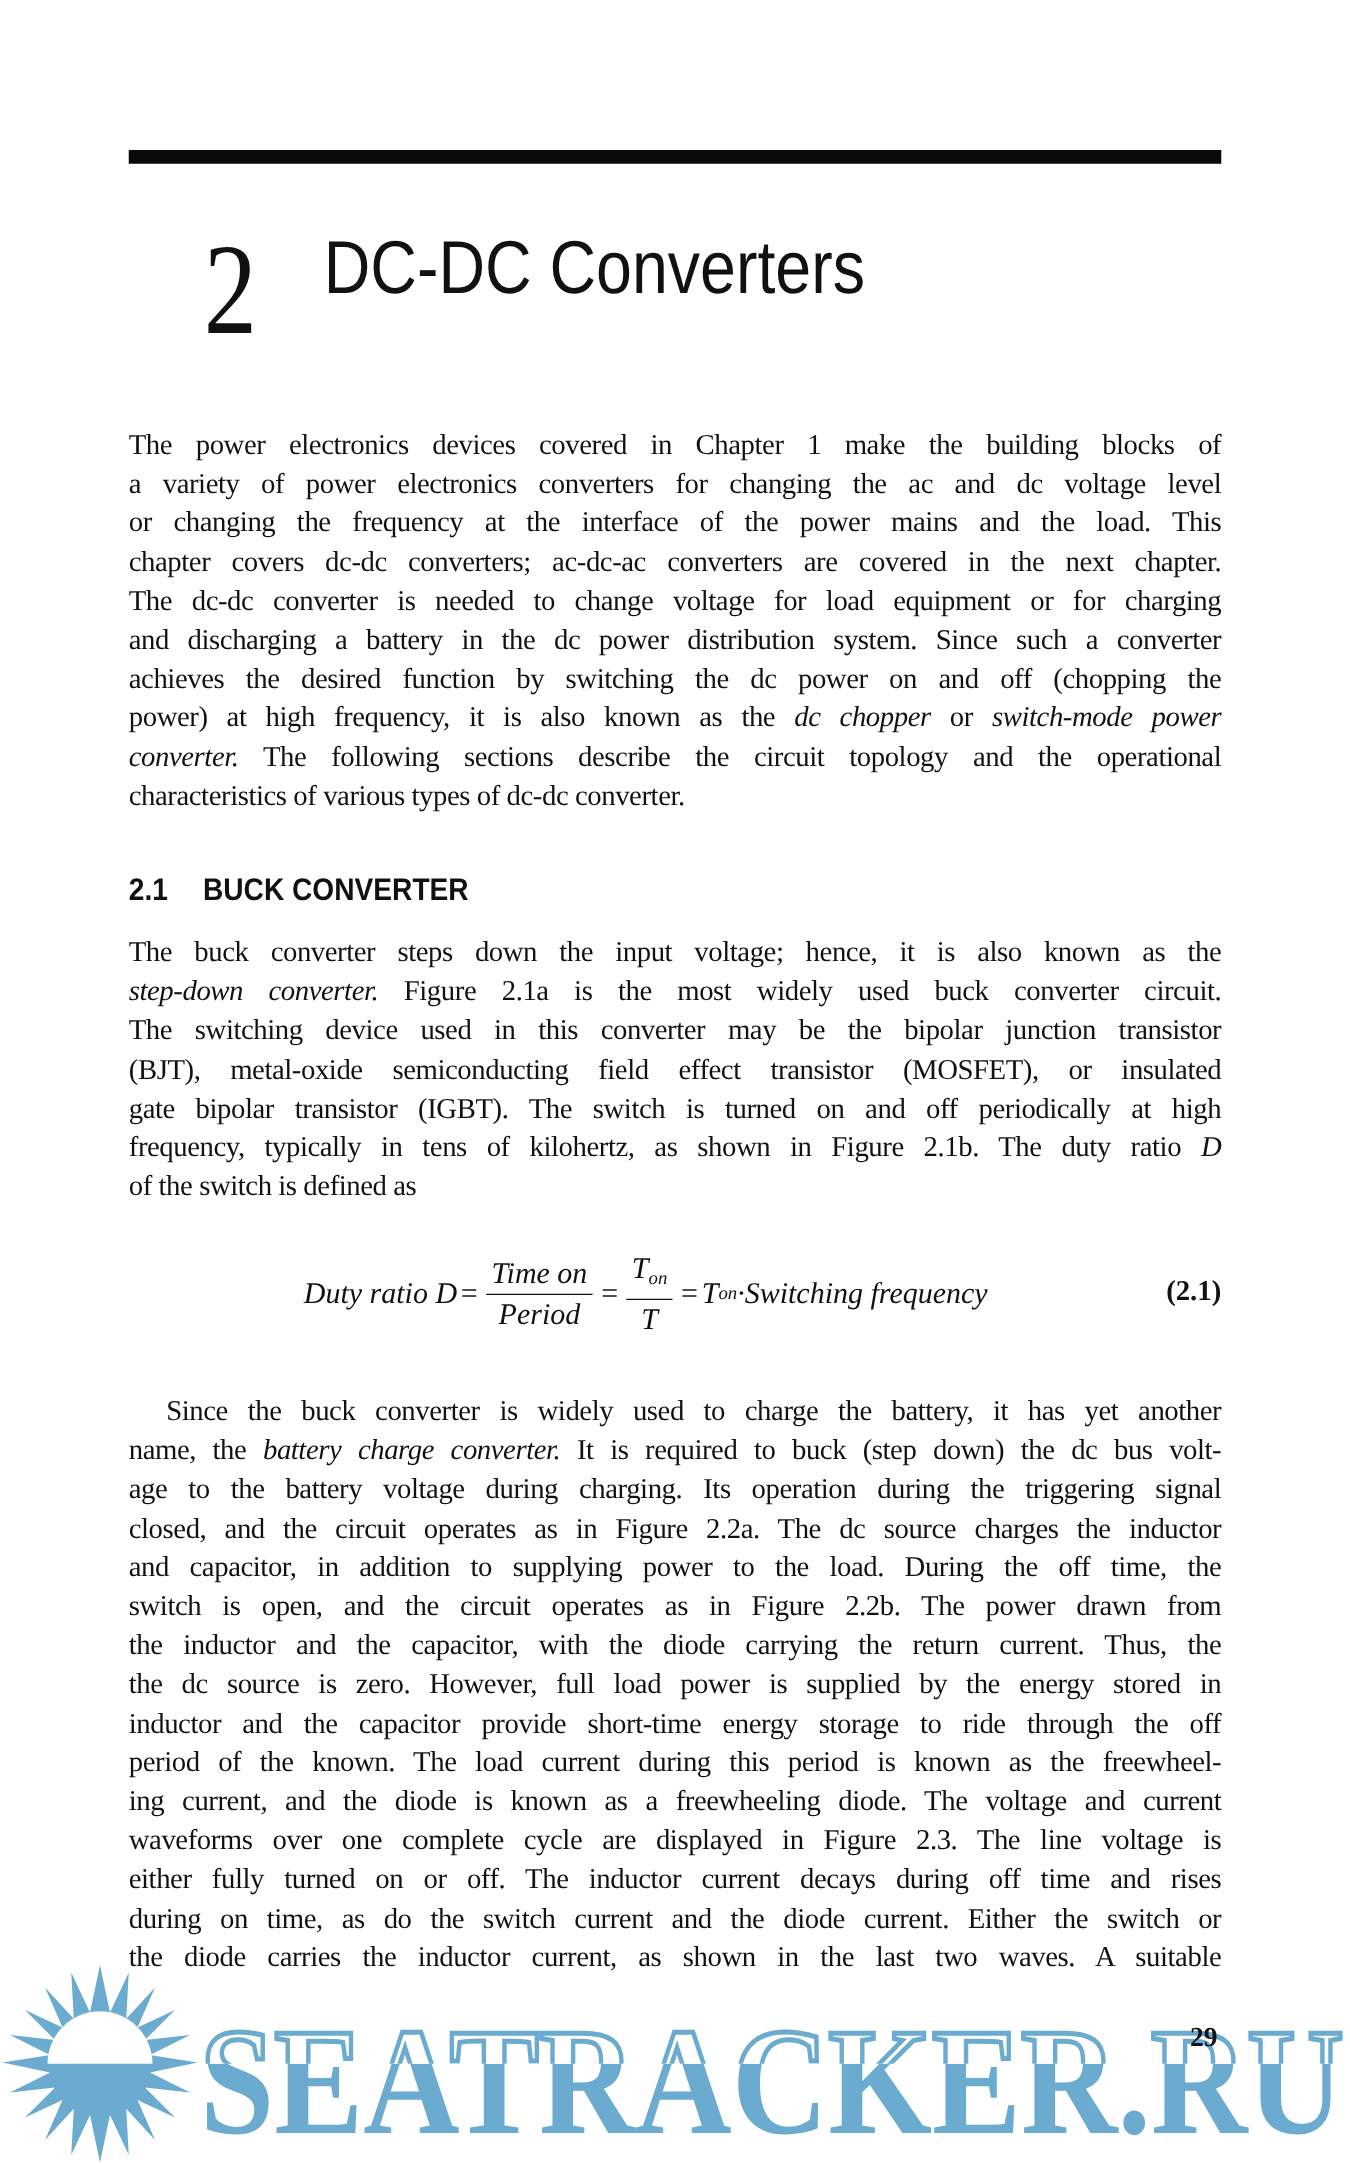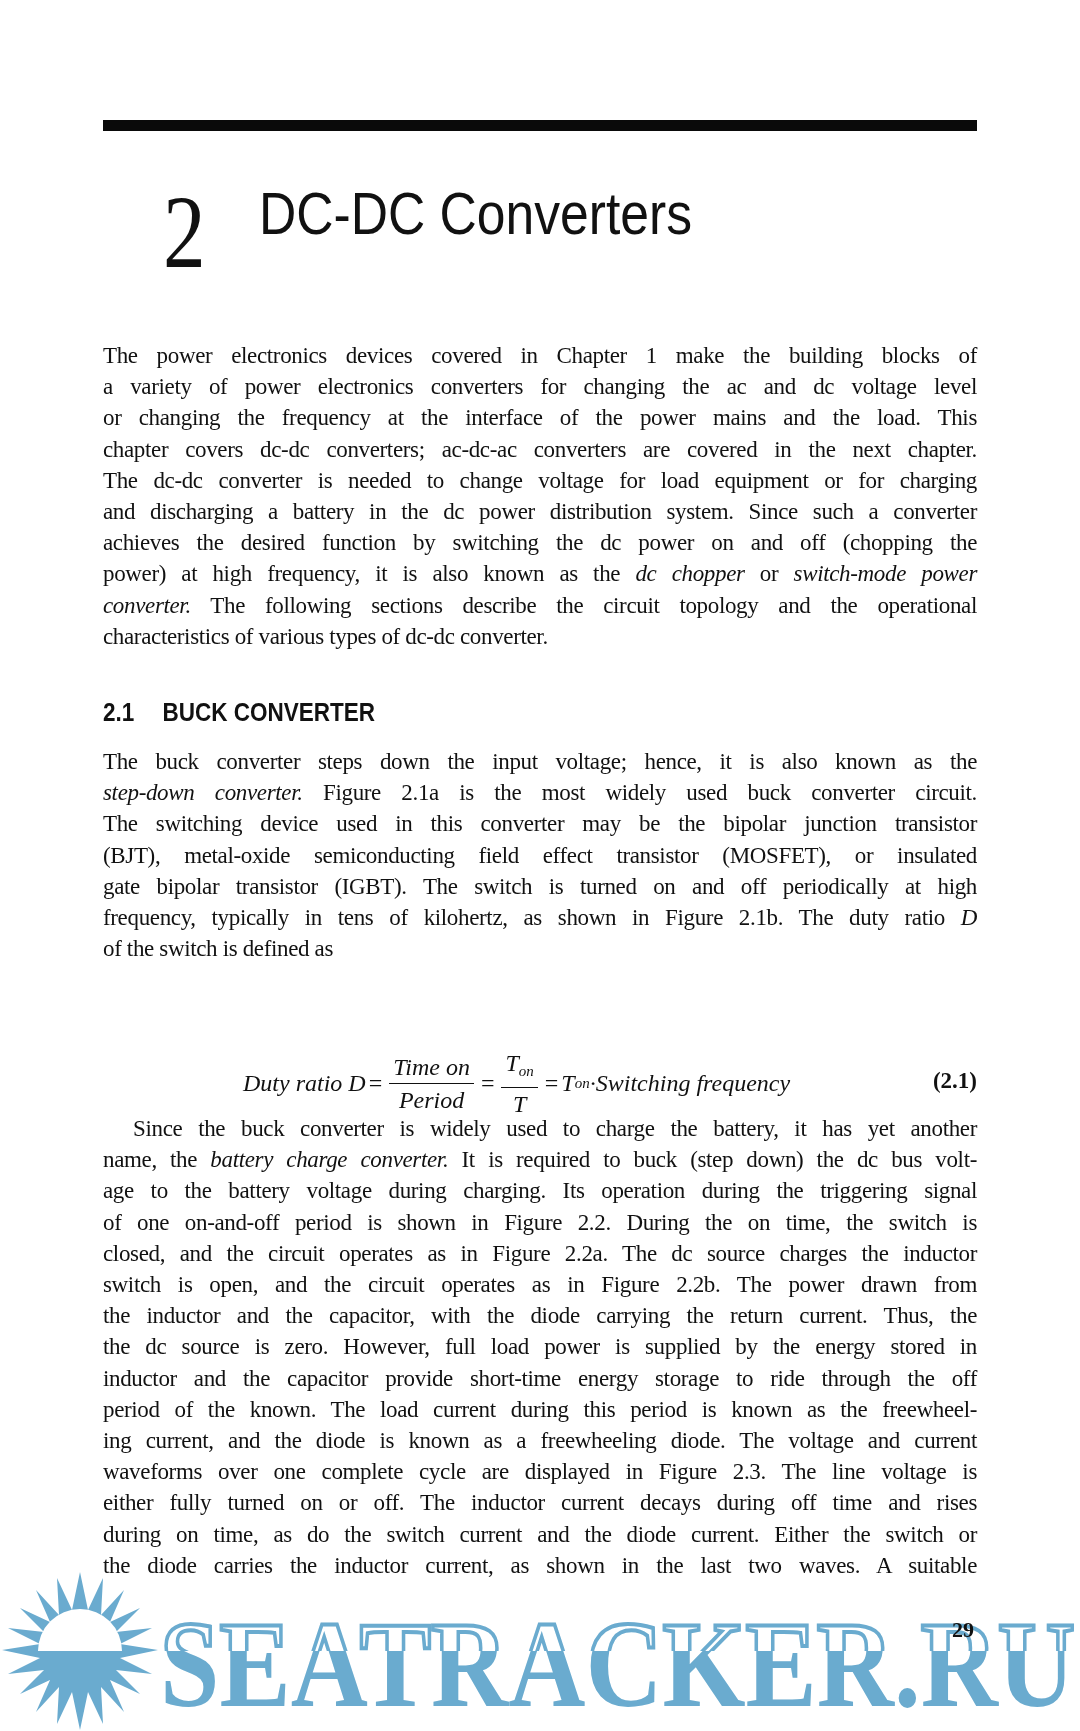--- a/index.html
+++ b/index.html
@@ -82,21 +82,21 @@
     font-size: 25px;
     line-height: 30px;
     white-space: nowrap;
     transform: scaleX(0.9);
     transform-origin: left top;
   }
   .section-heading .num { display: inline-block; width: 66px; }
   .equation {
     position: absolute;
     left: 103px;
-    top: 1048px;
+    top: 1000px;
     width: 874px;
     height: 70px;
     font-size: 24px;
   }
   .eq-body {
     position: absolute;
     left: 140px;
     top: 0;
     height: 70px;
     display: flex;
@@ -201,22 +201,22 @@
       <span>Switching frequency</span>
   </div>
   <div class="eq-number">(2.1)</div>
 </div>
 
 <div class="column" style="top:1077px;">
   <p class="para">
     <span class="line indent">Since the buck converter is widely used to charge the battery, it has yet another</span>
     <span class="line"><span>name, the </span><em>battery charge converter.</em><span> It is required to buck (step down) the dc bus volt-</span></span>
     <span class="line">age to the battery voltage during charging. Its operation during the triggering signal</span>
-    <span class="line">of one on-and-off period is shown in Figure 2.2. During the on time, the switch is</span>
     <span class="line">closed, and the circuit operates as in Figure 2.2a. The dc source charges the inductor</span>
+    <span class="line">and capacitor, in addition to supplying power to the load. During the off time, the</span>
     <span class="line">switch is open, and the circuit operates as in Figure 2.2b. The power drawn from</span>
     <span class="line">the inductor and the capacitor, with the diode carrying the return current. Thus, the</span>
     <span class="line">the dc source is zero. However, full load power is supplied by the energy stored in</span>
     <span class="line">inductor and the capacitor provide short-time energy storage to ride through the off</span>
     <span class="line">period of the known. The load current during this period is known as the freewheel-</span>
     <span class="line">ing current, and the diode is known as a freewheeling diode. The voltage and current</span>
     <span class="line">waveforms over one complete cycle are displayed in Figure 2.3. The line voltage is</span>
     <span class="line">either fully turned on or off. The inductor current decays during off time and rises</span>
     <span class="line">during on time, as do the switch current and the diode current. Either the switch or</span>
     <span class="line">the diode carries the inductor current, as shown in the last two waves. A suitable</span>

